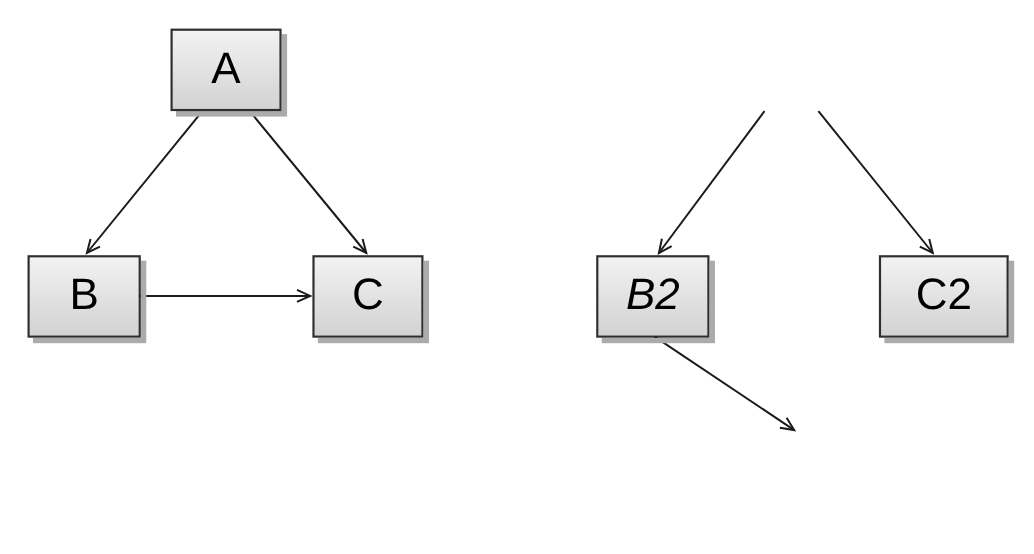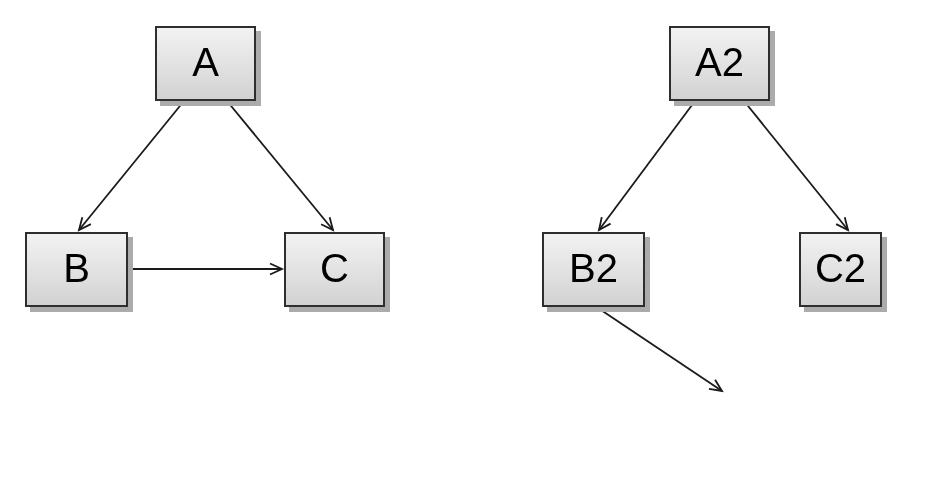--- a/index.html
+++ b/index.html
@@ -39,22 +39,22 @@
     line-height: 1;
     color: #000000;
     letter-spacing: 0px;
     transform: translateY(-2px);
     user-select: none;
   }
   .pos-a  { left: 155px; top: 26px; }
   .pos-b  { left: 25px;  top: 232px; width: 103px; }
   .pos-c  { left: 284px; top: 232px; }
   .pos-a2 { left: 669px; top: 26px; }
-  .pos-b2 { left: 542px; top: 232px; width: 103px; }
-  .pos-c2 { left: 799px; top: 232px; width: 83px; }
+  .pos-b2 { left: 542px; top: 232px; width: 103px; font-style: italic; }
+  .pos-c2 { left: 799px; top: 232px; width: 118px; }
   .pos-c3 { left: 675px; top: 393px; width: 103px; }
 </style>
 </head>
 <body>
 
 <div class="stage">
 
   <svg class="edge-layer" width="940" height="504" viewBox="0 0 940 504" xmlns="http://www.w3.org/2000/svg">
     <defs>
       <marker id="arrowhead" markerUnits="userSpaceOnUse" markerWidth="26" markerHeight="22" refX="0" refY="0" orient="auto" viewBox="-16 -11 26 22">
@@ -74,23 +74,20 @@
   <div class="node pos-a">
     <span class="node-label">A</span>
   </div>
   <div class="node pos-b">
     <span class="node-label">B</span>
   </div>
   <div class="node pos-c">
     <span class="node-label">C</span>
   </div>
 
-  <div class="node pos-a2">
-    <span class="node-label">A2</span>
-  </div>
   <div class="node pos-b2">
     <span class="node-label">B2</span>
   </div>
   <div class="node pos-c2">
     <span class="node-label">C2</span>
   </div>
 
 </div>
 
 </body></html>

